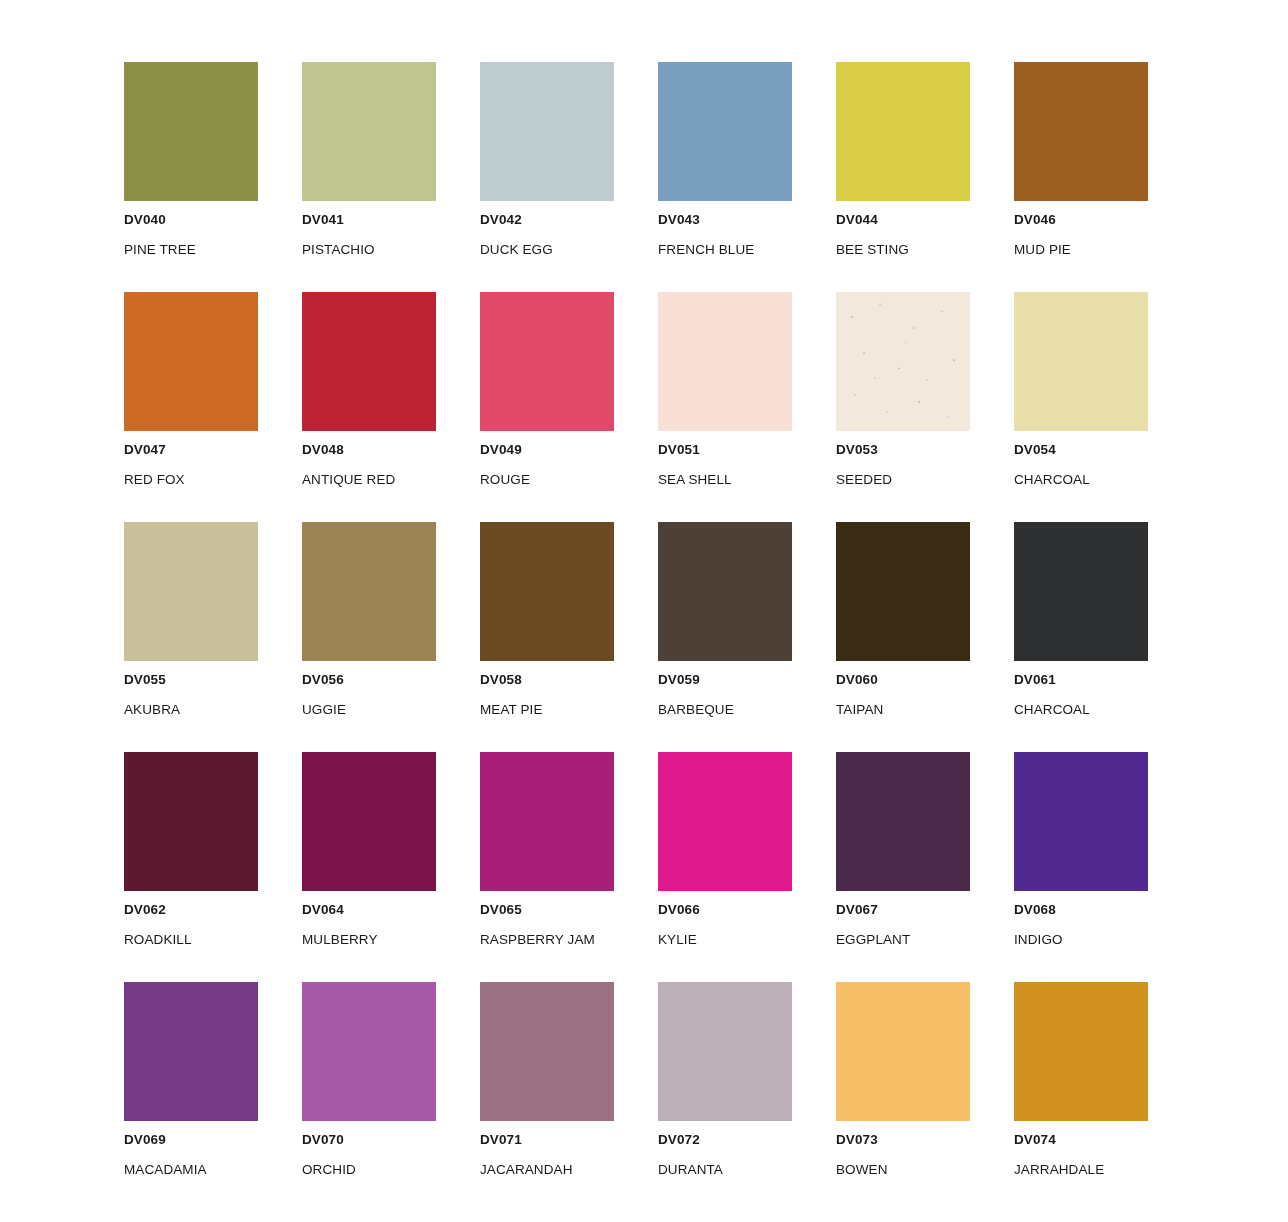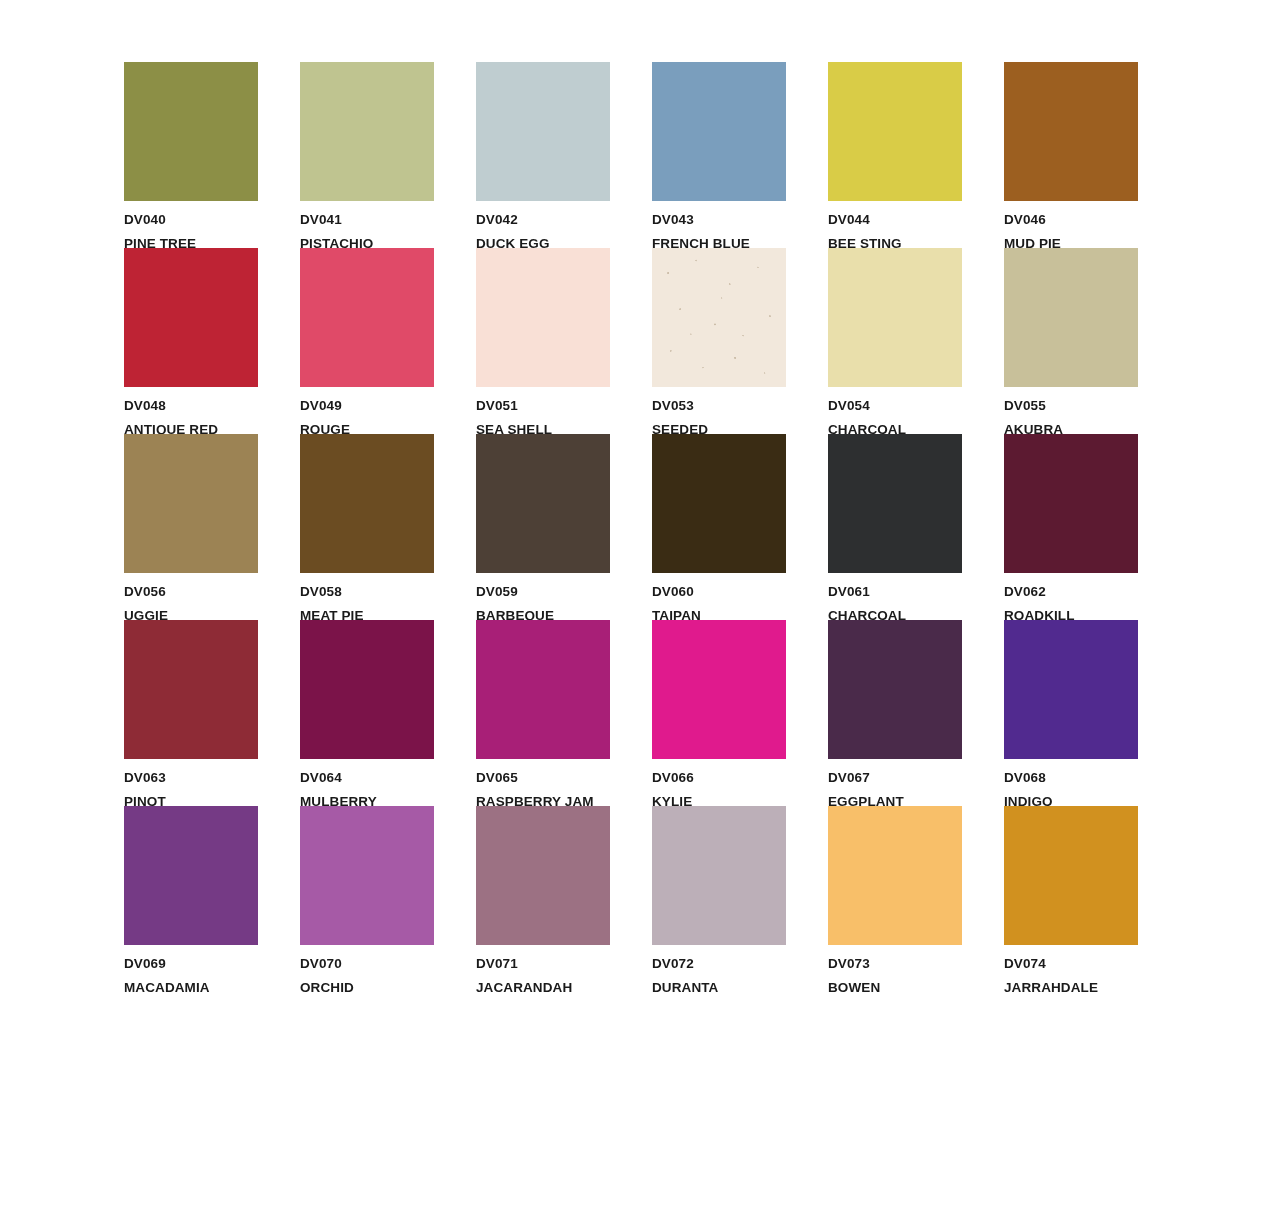--- a/index.html
+++ b/index.html
@@ -26,20 +26,21 @@
   .swatch-grid {
     position: absolute;
     left: 124px;
     top: 62px;
     width: 1020px;
     display: grid;
     grid-template-columns: repeat(6, 134px);
     column-gap: 42px;
     row-gap: 0px;
     grid-auto-rows: 186px;
+    gap: 44px;
   }
 
   .swatch-cell {
     width: 134px;
     height: 186px;
     position: relative;
   }
 
   .swatch-chip {
     width: 134px;
@@ -72,23 +73,23 @@
     font-size: 13.5px;
     font-weight: bold;
     color: #1a1a1a;
     letter-spacing: 0.1px;
     line-height: 1;
     white-space: nowrap;
   }
 
   .swatch-name {
     display: block;
-    margin-top: 10px;
+    margin-top: 16px;
     font-size: 13.5px;
-    font-weight: bold;
+    font-weight: normal;
     color: #1a1a1a;
     letter-spacing: 0.1px;
     line-height: 1;
     white-space: nowrap;
   }
 </style>
 </head>
 <body>
 
 <div id="swatch-chart">
@@ -117,20 +118,25 @@
         <span class="swatch-chip" style="background-color: rgb(217, 204, 71);"></span>
         <span class="swatch-code">DV044</span>
         <span class="swatch-name">BEE STING</span>
       </div>
       <div class="swatch-cell">
         <span class="swatch-chip" style="background-color: rgb(156, 95, 32);"></span>
         <span class="swatch-code">DV046</span>
         <span class="swatch-name">MUD PIE</span>
       </div>
       <div class="swatch-cell">
+        <span class="swatch-chip" style="background-color: rgb(204, 106, 38);"></span>
+        <span class="swatch-code">DV047</span>
+        <span class="swatch-name">RED FOX</span>
+      </div>
+      <div class="swatch-cell">
         <span class="swatch-chip" style="background-color: rgb(190, 35, 52);"></span>
         <span class="swatch-code">DV048</span>
         <span class="swatch-name">ANTIQUE RED</span>
       </div>
       <div class="swatch-cell">
         <span class="swatch-chip" style="background-color: rgb(224, 74, 104);"></span>
         <span class="swatch-code">DV049</span>
         <span class="swatch-name">ROUGE</span>
       </div>
       <div class="swatch-cell">
@@ -177,25 +183,20 @@
         <span class="swatch-chip" style="background-color: rgb(45, 47, 48);"></span>
         <span class="swatch-code">DV061</span>
         <span class="swatch-name">CHARCOAL</span>
       </div>
       <div class="swatch-cell">
         <span class="swatch-chip" style="background-color: rgb(92, 26, 49);"></span>
         <span class="swatch-code">DV062</span>
         <span class="swatch-name">ROADKILL</span>
       </div>
       <div class="swatch-cell">
-        <span class="swatch-chip" style="background-color: rgb(142, 43, 54);"></span>
-        <span class="swatch-code">DV063</span>
-        <span class="swatch-name">PINOT</span>
-      </div>
-      <div class="swatch-cell">
         <span class="swatch-chip" style="background-color: rgb(123, 19, 73);"></span>
         <span class="swatch-code">DV064</span>
         <span class="swatch-name">MULBERRY</span>
       </div>
       <div class="swatch-cell">
         <span class="swatch-chip" style="background-color: rgb(168, 31, 119);"></span>
         <span class="swatch-code">DV065</span>
         <span class="swatch-name">RASPBERRY JAM</span>
       </div>
       <div class="swatch-cell">

